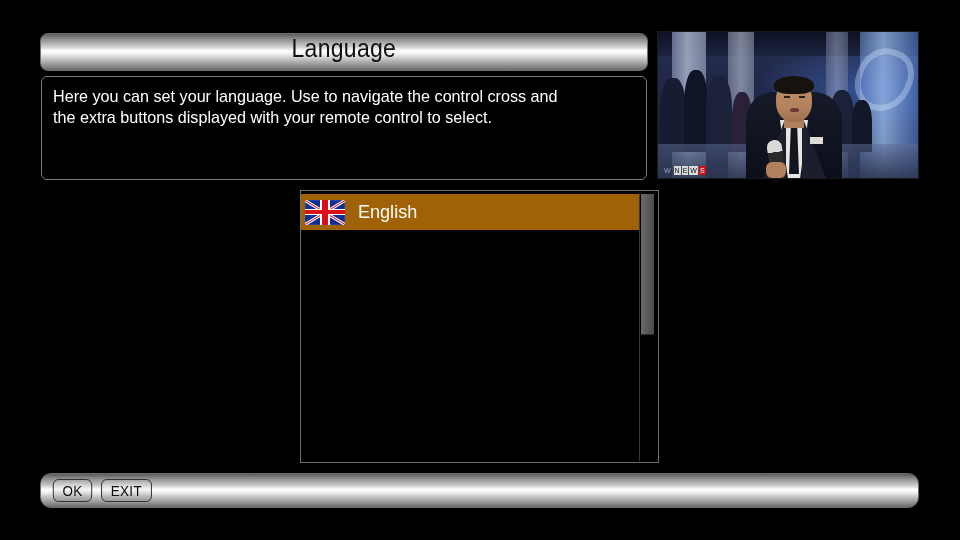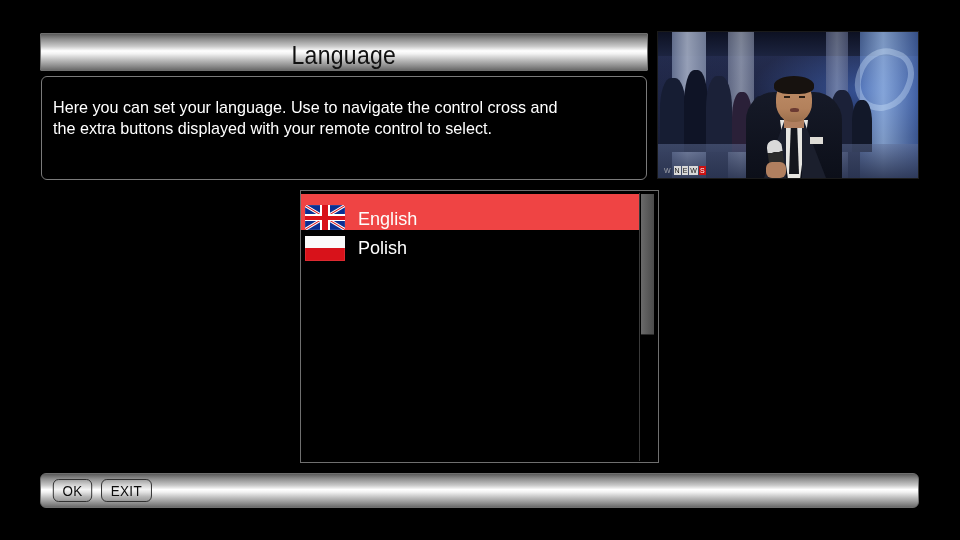--- a/index.html
+++ b/index.html
@@ -16,34 +16,34 @@
     font-family: "Liberation Sans", sans-serif;
   }
 
   
   #title-bar {
     position: absolute;
     left: 40px;
     top: 33px;
     width: 608px;
     height: 38px;
-    border-radius: 1px;
+    border-radius: 8px;
     border: 1px solid #6e6e6e;
     box-sizing: border-box;
     background: linear-gradient(to bottom,
         #5a5a5a 0%,
         #8d8d8d 14%,
         #c8c8c8 34%,
         #ffffff 47%,
         #f2f2f2 55%,
         #bdbdbd 72%,
         #8f8f8f 88%,
         #6a6a6a 100%);
     display: flex;
-    align-items: flex-end;
+    align-items: flex-start;
     justify-content: center;
   }
   #title-text {
     color: #111;
     font-size: 25px;
     letter-spacing: 0.3px;
     font-family: "Liberation Sans", sans-serif;
     transform: scaleX(0.92);
   }
 
@@ -51,21 +51,21 @@
   #desc-panel {
     position: absolute;
     left: 41px;
     top: 76px;
     width: 606px;
     height: 104px;
     box-sizing: border-box;
     border: 1px solid #7a7a7a;
     border-radius: 6px;
     background: #000;
-    padding: 20px 11px 0 11px;
+    padding: 9px 11px 0 11px;
   }
   #desc-text {
     color: #ffffff;
     font-size: 17px;
     line-height: 21px;
     transform: scaleX(0.95);
     transform-origin: left top;
     display: block;
     white-space: pre-wrap;
   }
@@ -223,22 +223,21 @@
     width: 342px;
   }
   .lang-row {
     height: 36px;
     display: flex;
     align-items: center;
     padding-left: 4px;
     box-sizing: border-box;
   }
   .lang-row.selected {
-    background: #ef4444;
-    align-items: flex-end;
+    background: #a16207;
   }
   .flag {
     width: 40px;
     height: 25px;
     margin-right: 13px;
     flex: 0 0 auto;
     position: relative;
     overflow: hidden;
     box-shadow: 0 0 0 1px rgba(255,255,255,0.10) inset;
   }
@@ -312,21 +311,21 @@
     border-bottom: 1px solid #2a2a2a;
   }
 
   
   #bottom-bar {
     position: absolute;
     left: 40px;
     top: 473px;
     width: 879px;
     height: 35px;
-    border-radius: 6px;
+    border-radius: 11px;
     border: 1px solid #6e6e6e;
     box-sizing: border-box;
     background: linear-gradient(to bottom,
         #5a5a5a 0%,
         #8d8d8d 14%,
         #c8c8c8 34%,
         #ffffff 47%,
         #f2f2f2 55%,
         #bdbdbd 72%,
         #8f8f8f 88%,
@@ -421,24 +420,20 @@
           <span class="gb-cross-h-w"></span>
           <span class="gb-cross-v-r"></span>
           <span class="gb-cross-h-r"></span>
         </span>
         <span class="lang-label">English</span>
       </div>
 
 
 
 
-      <div class="lang-row">
-        <span class="flag flag-pl"></span>
-        <span class="lang-label">Polish</span>
-      </div>
 
 
     </div>
 
     <div id="scroll-track">
       <div id="scroll-thumb"></div>
     </div>
   </div>
 
   <div id="bottom-bar">

